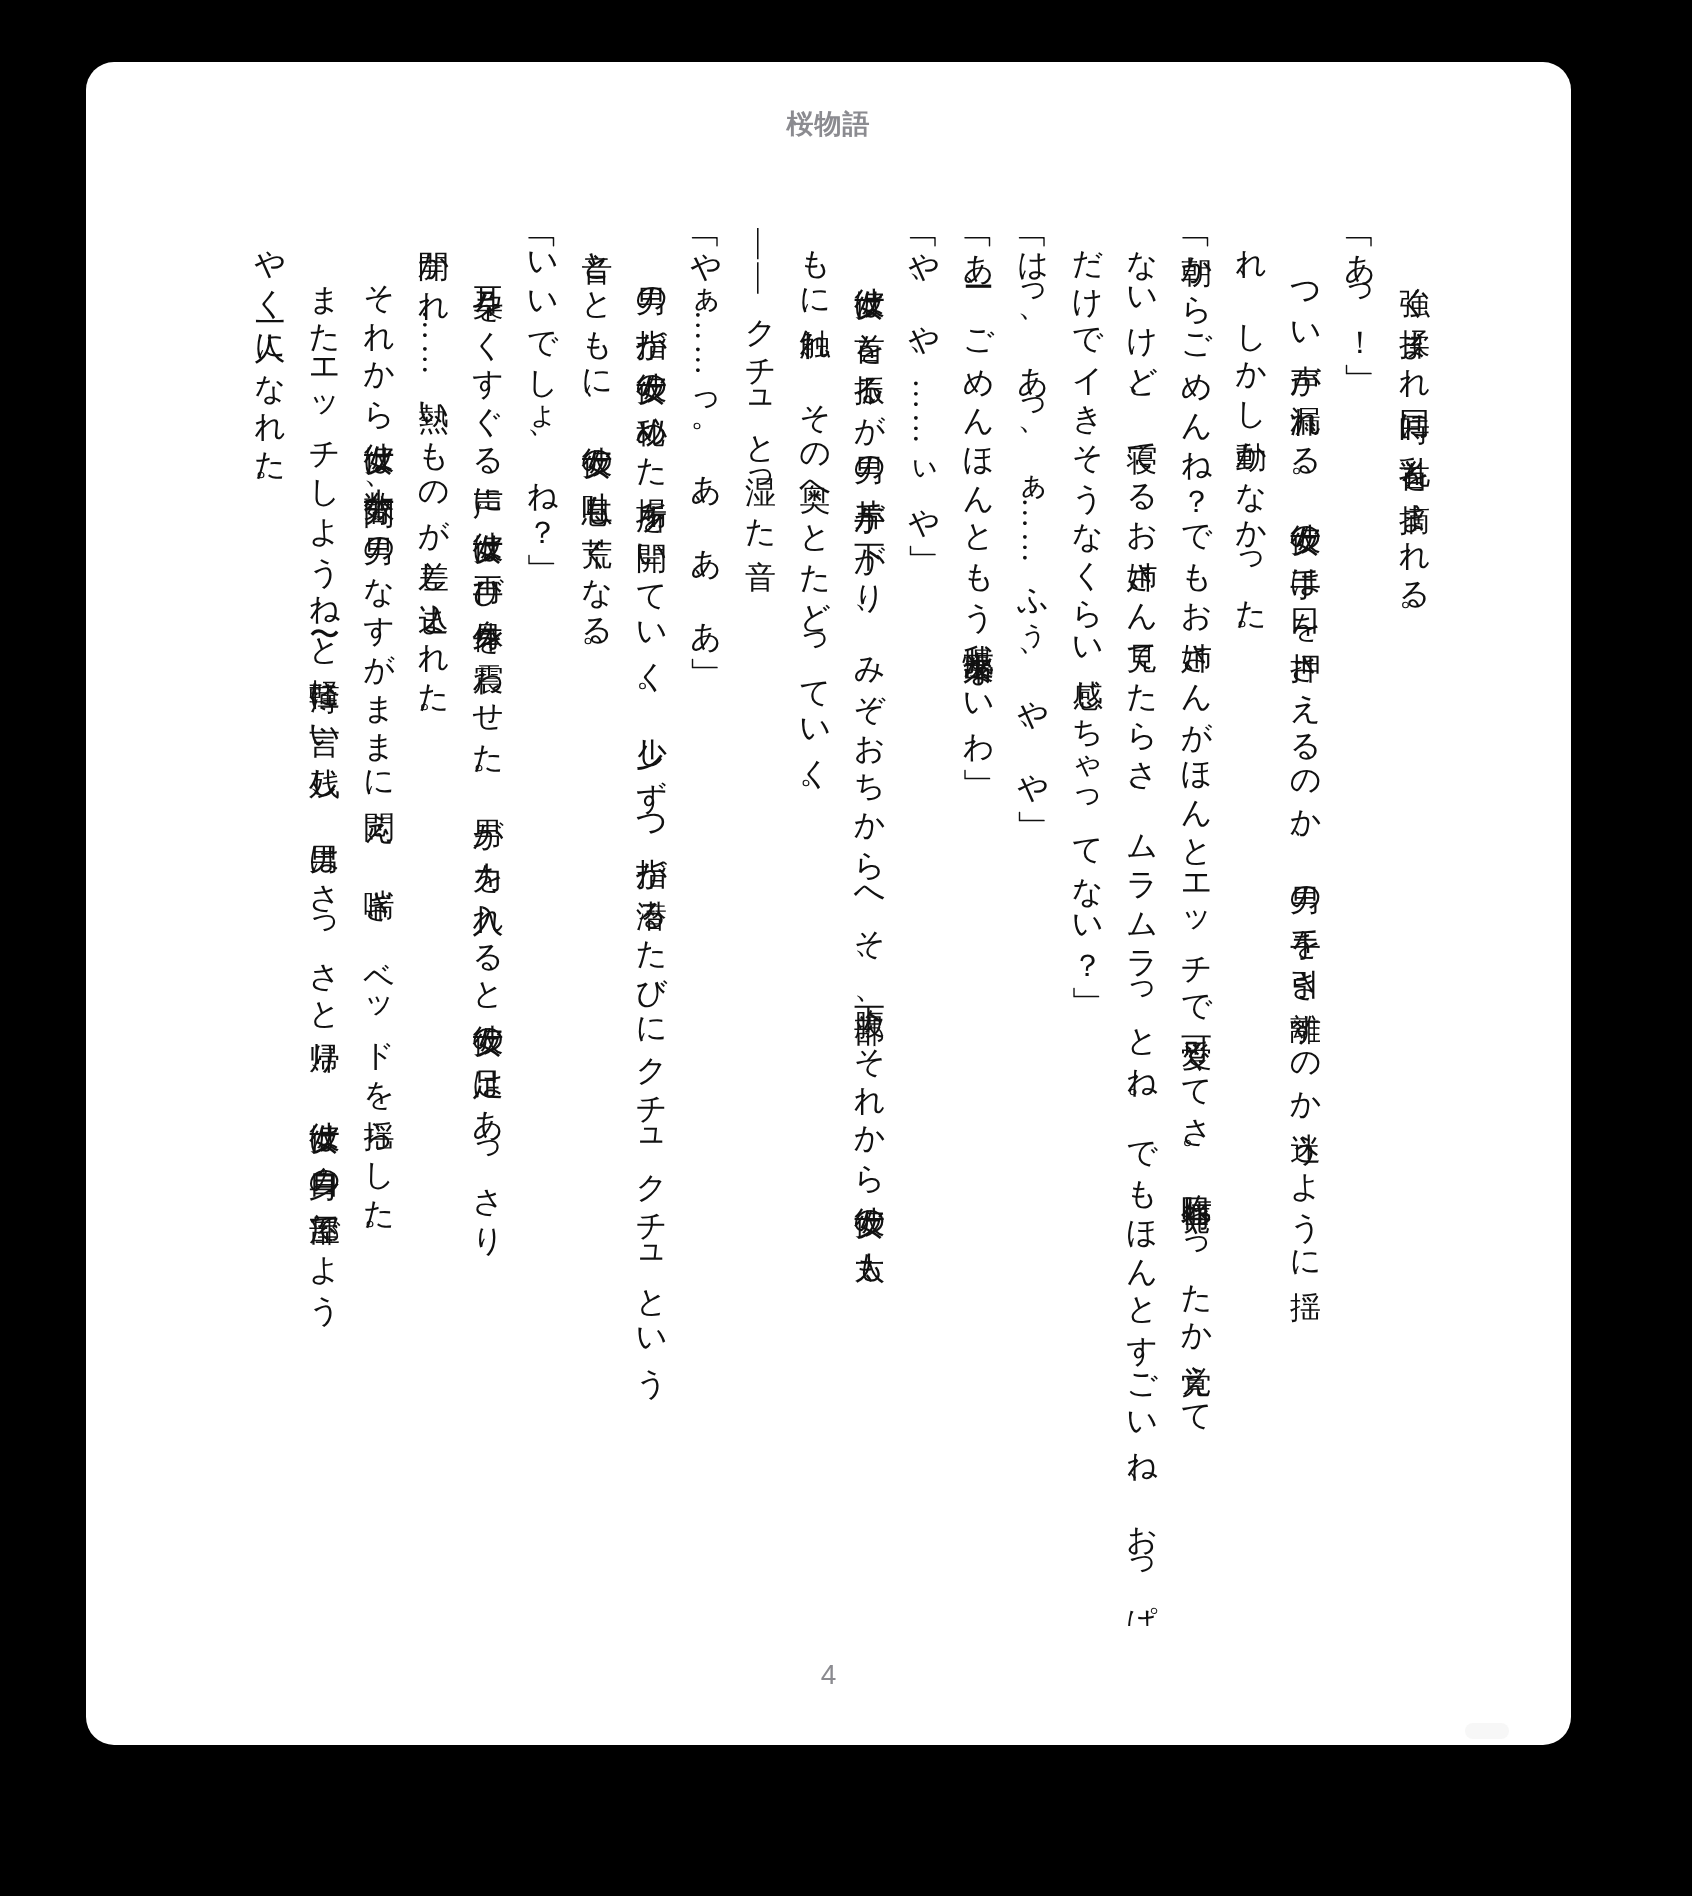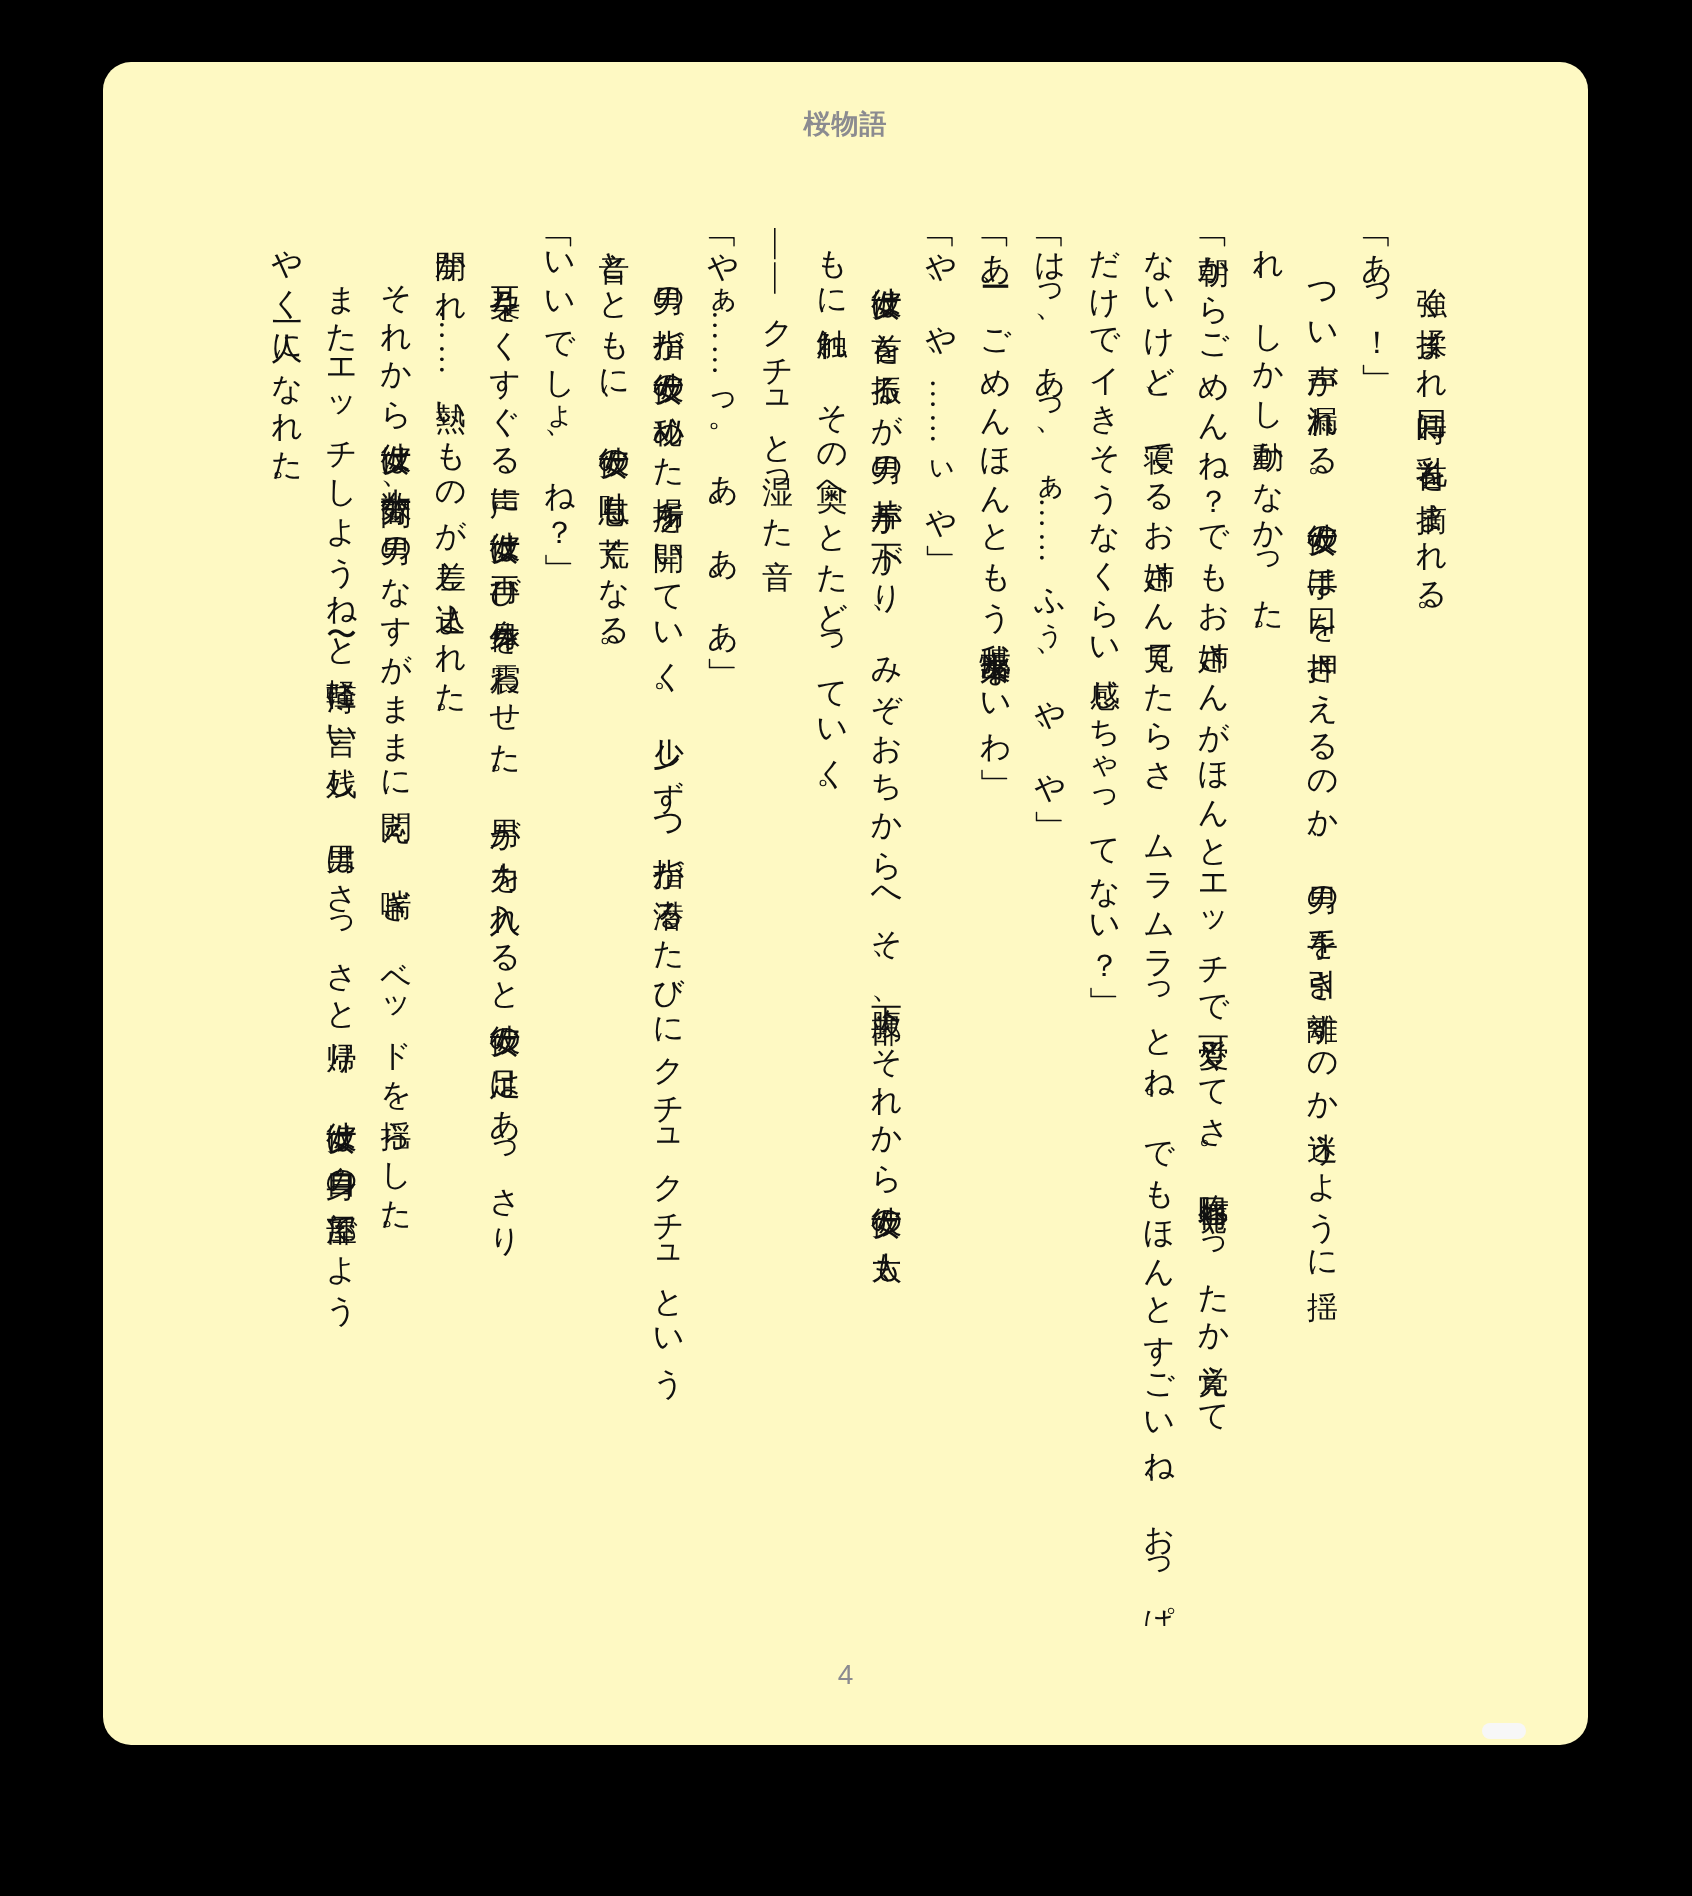--- a/index.html
+++ b/index.html
@@ -9,23 +9,23 @@
     overflow: hidden;
     font-family: "Liberation Sans", "DejaVu Sans", sans-serif;
   }
   .stage {
     position: relative;
     width: 1692px; height: 1896px;
     background: #000000;
   }
   .paper {
     position: absolute;
-    left: 103px; top: 62px;
+    left: 86px; top: 62px;
     width: 1485px; height: 1683px;
-    background: #fef9c3;
+    background: #ffffff;
     border-radius: 28px;
   }
   .header-title {
     position: absolute;
     top: 44px; left: 0;
     width: 100%;
     text-align: center;
     font-size: 27px;
     font-weight: 600;
     letter-spacing: 1px;

